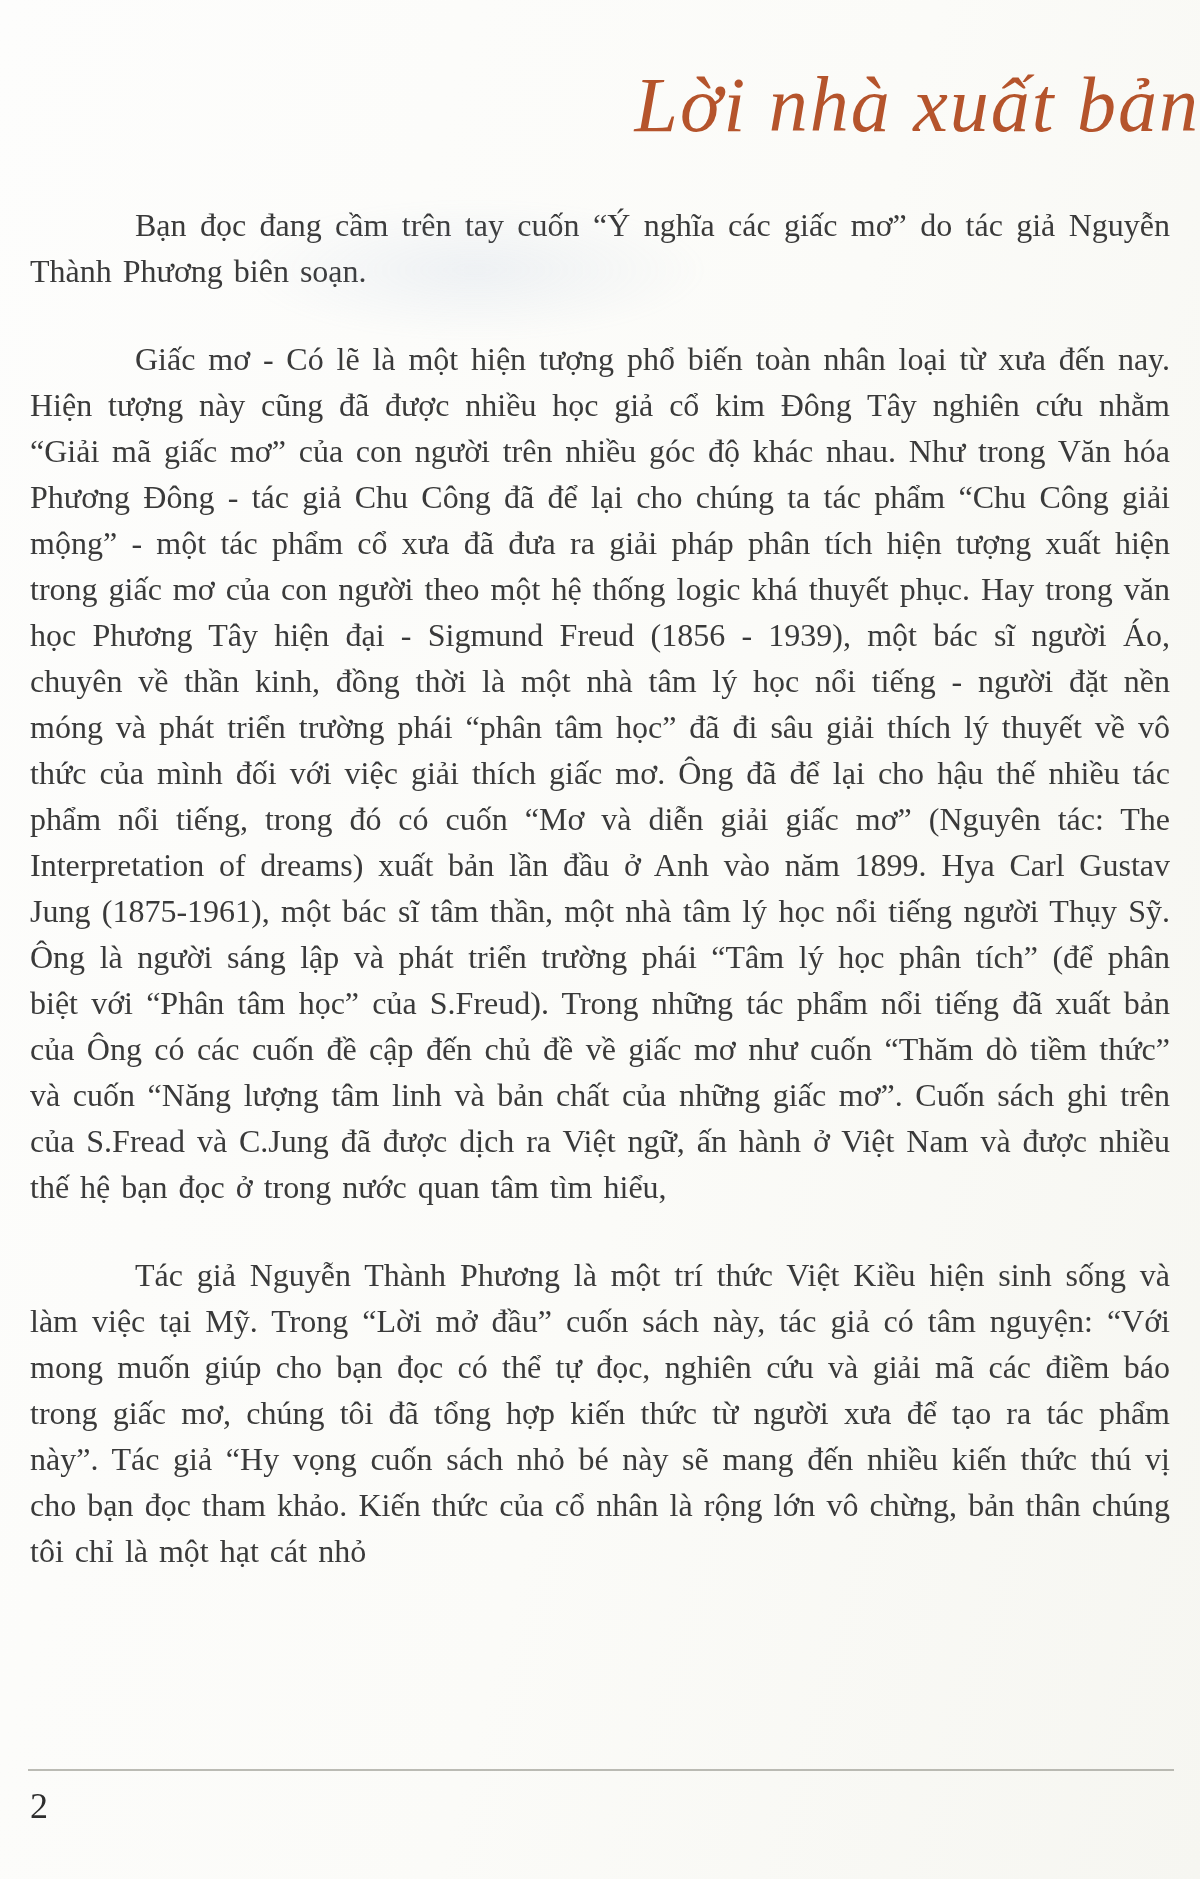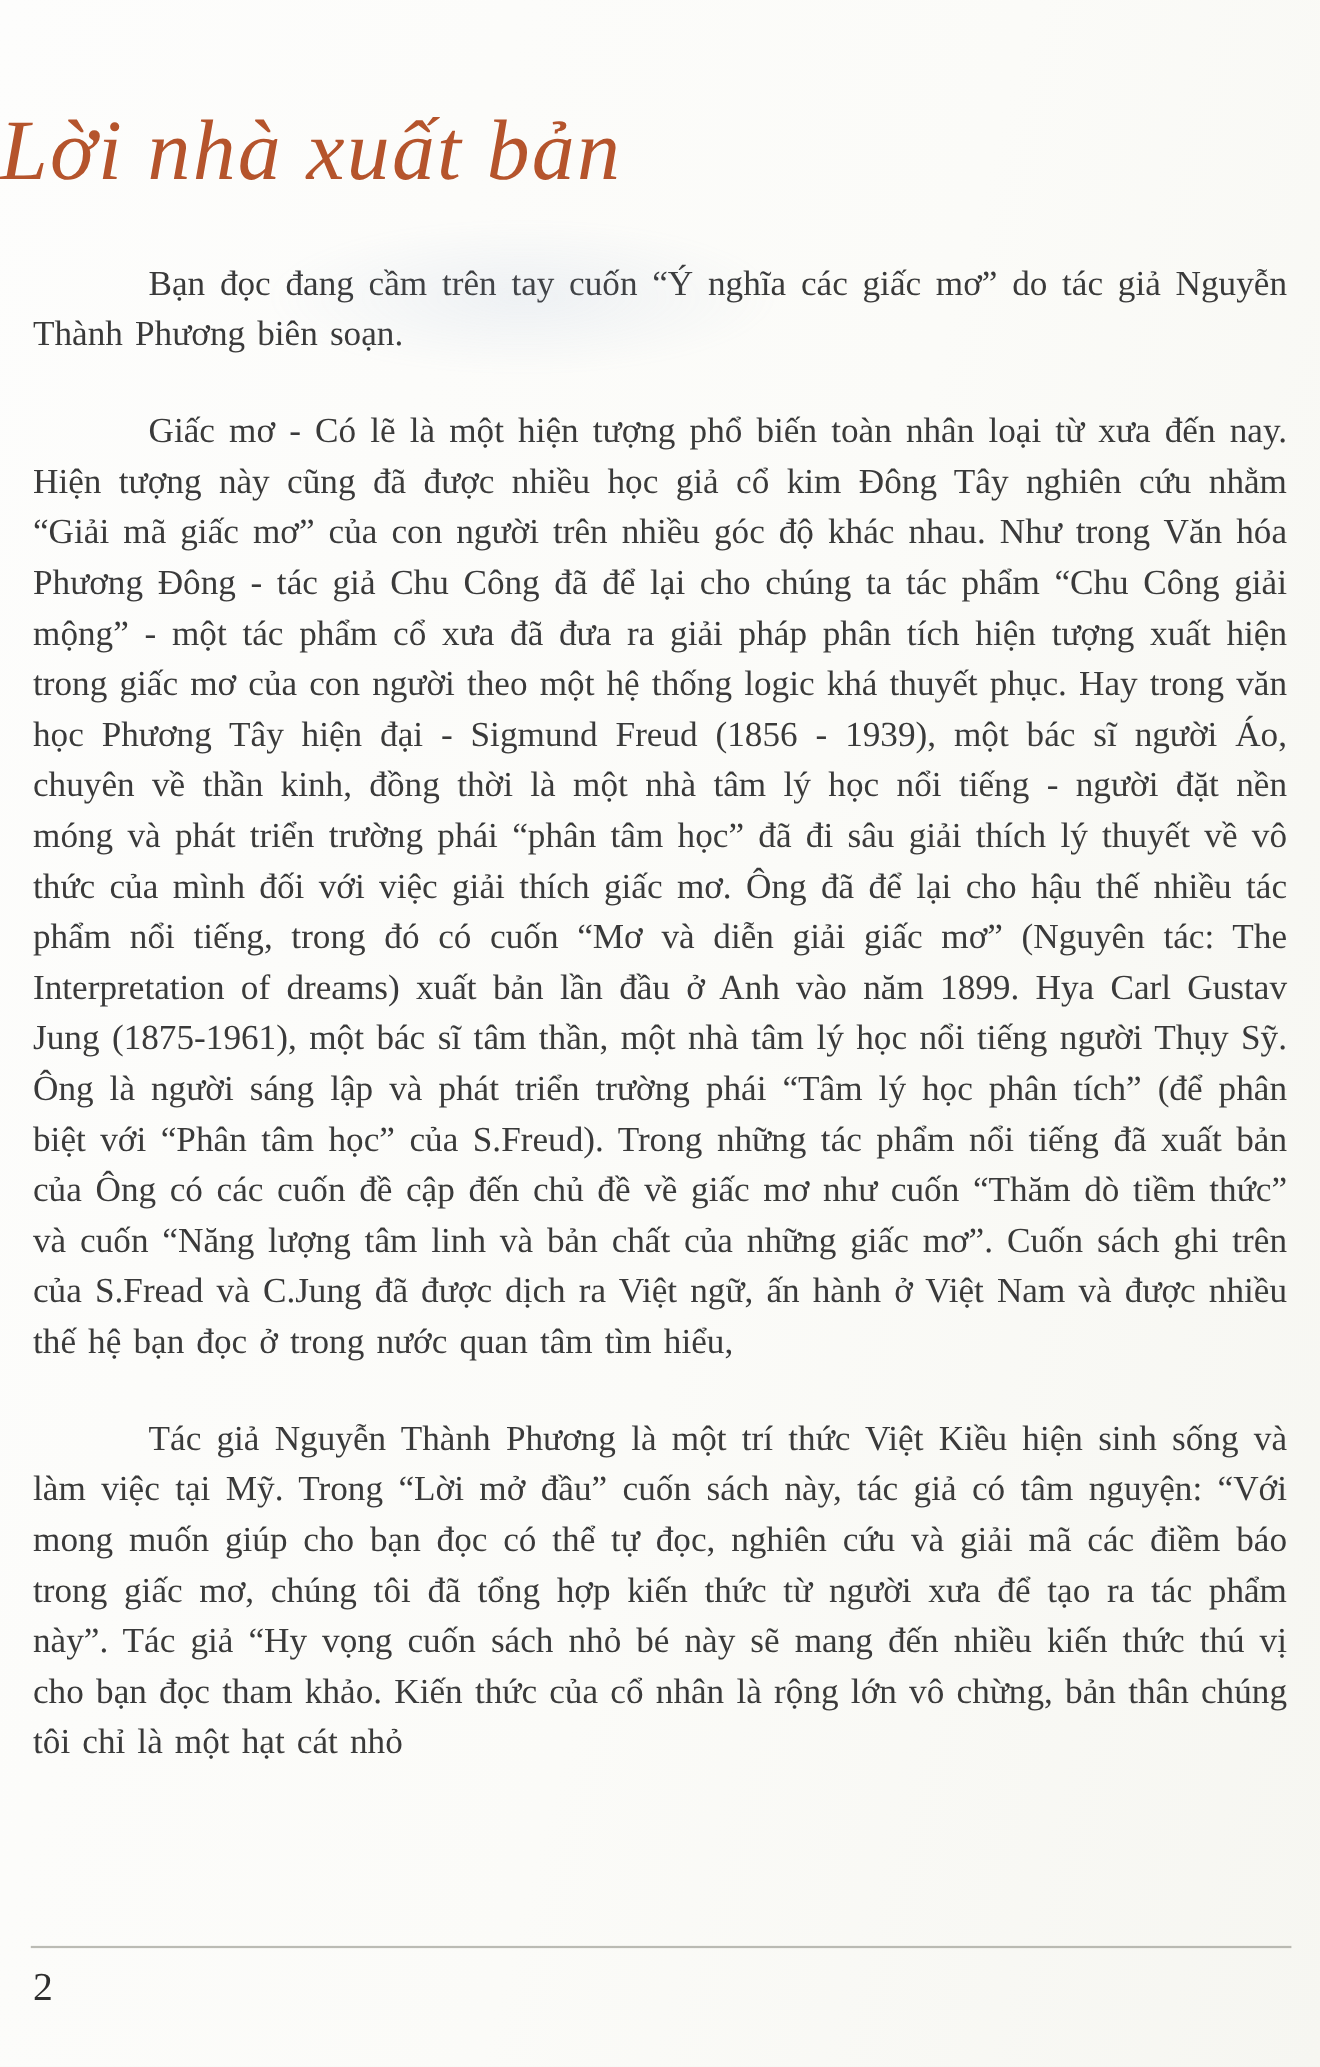--- a/index.html
+++ b/index.html
@@ -11,22 +11,22 @@
     position: relative;
     width: 1200px;
     height: 1879px;
     margin: 0 auto;
     background: linear-gradient(105deg, #fdfdfc 0%, #fbfbf8 55%, #f6f6f1 100%);
     font-family: "Liberation Serif", serif;
     overflow: hidden;
   }
   .title {
     margin: 0;
-    padding-top: 92px;
-    text-align: left;
+    padding-top: 60px;
+    text-align: right;
     font-style: italic;
     font-weight: 500;
     font-size: 78px;
     letter-spacing: 2px;
   }
   .content {
     margin-top: 52px;
     padding: 0 30px;
   }
   .para {

